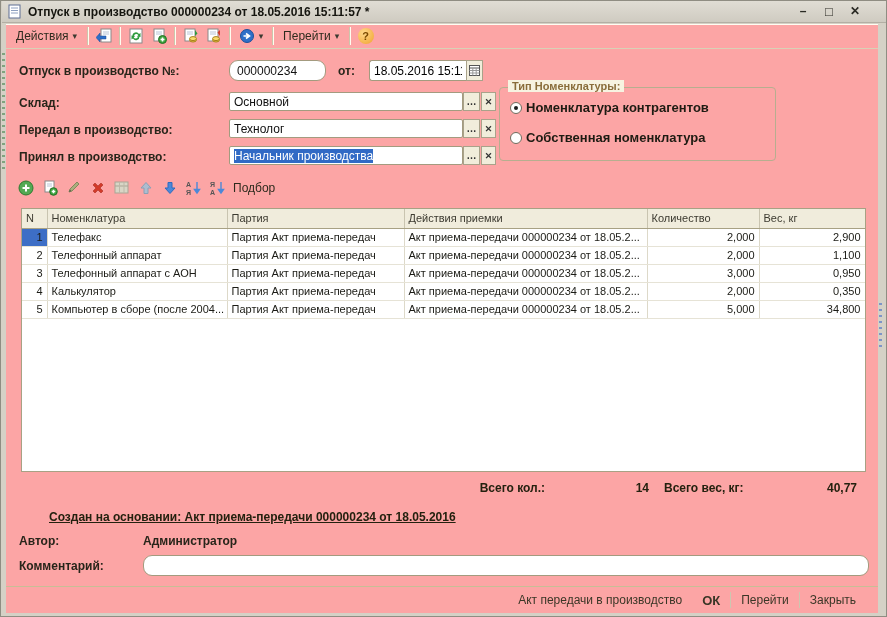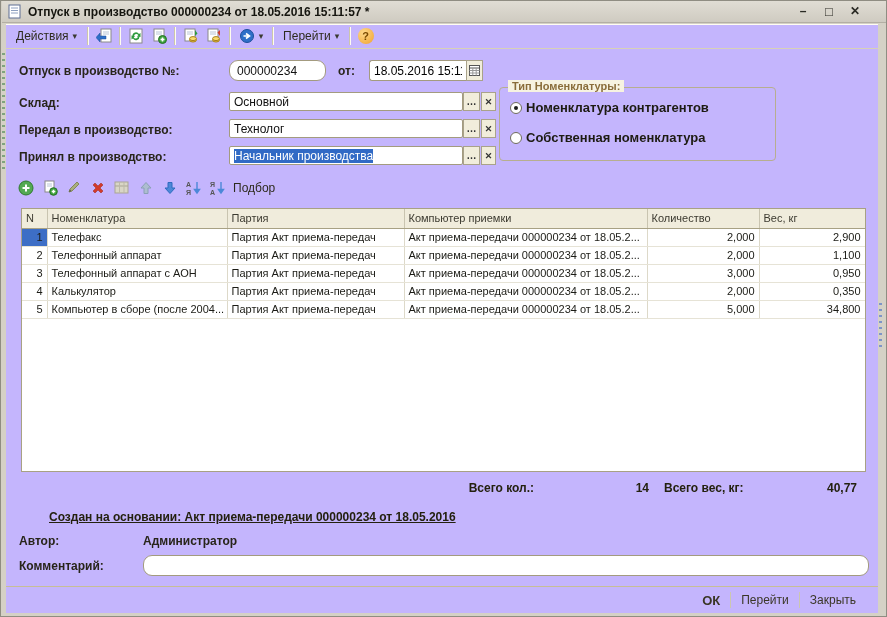--- a/index.html
+++ b/index.html
@@ -23,21 +23,21 @@
   .win-controls { position:absolute; right:22px; top:2px; display:flex; gap:6px; }
   .win-btn { width:20px; height:17px; text-align:center; font-size:12px; font-weight:bold;
              color:#2a2a24; line-height:17px; cursor:default; }
   .win-btn.min::after { content:"–"; font-weight:900; }
   .win-btn.max::after { content:"□"; font-size:13px; }
   .win-btn.close::after { content:"✕"; }
 
   
   .client {
     position:absolute; left:5px; top:23px; width:872px; height:589px;
-    background:#c4b5fd;
+    background:#fca5a5;
   }
 
   
   .toolbar {
     position:absolute; left:0; top:0; width:100%; height:25px;
     display:flex; align-items:center; padding-left:4px;
     border-bottom:1px solid #D8D1B6;
     box-shadow:inset 0 1px 0 #FFFDF2;
   }
   .tb-btn { display:flex; align-items:center; height:21px; padding:0 5px; font-size:12px;
@@ -350,21 +350,21 @@
             <col style="width:177px">
           <col style="width:243px">
             <col style="width:112px">
             <col style="width:106px">
         </colgroup>
         <thead>
           <tr>
             <th>N</th>
             <th>Номенклатура</th>
             <th>Партия</th>
-            <th>Компьютер приемки</th>
+            <th>Действия приемки</th>
             <th>Количество</th>
             <th>Вес, кг</th>
           </tr>
         </thead>
         <tbody>
           <tr>
             <td class="ncell selcell">1</td>
             <td>Телефакс</td>
             <td>Партия Акт приема-передач</td>
             <td>Акт приема-передачи 000000234 от 18.05.2...</td>
@@ -400,33 +400,34 @@
             <td>Компьютер в сборе (после 2004...</td>
             <td>Партия Акт приема-передач</td>
             <td>Акт приема-передачи 000000234 от 18.05.2...</td>
             <td class="num">5,000</td>
             <td class="num">34,800</td>
           </tr>
         </tbody>
       </table>
     </div>
 
-    <span class="total" style="right:344px; top:457px;text-align:right;">Всего кол.:</span>
+    <span class="total" style="right:333px; top:457px;text-align:right;">Всего кол.:</span>
     <span class="total" style="right:229px; top:457px;">14</span>
     <span class="total" style="left:658px; top:457px;">Всего вес, кг:</span>
     <span class="total" style="right:21px; top:457px;">40,77</span>
 
     <span class="based-link" style="left:13px; top:486px;">Создан на основании: Акт приема-передачи 000000234 от 18.05.2016</span>
     <span class="flabel" style="left:13px; top:510px;">Автор:</span>
     <span class="flabel" style="left:137px; top:510px;">Администратор</span>
     <span class="flabel" style="left:13px; top:535px;">Комментарий:</span>
     <input class="inputbox rounded" style="left: 137px; top: 531px; width: 726px; height: 21px;" value="">
 
     <div class="statusline" style="left:0; top:562px; width:872px;"></div>
     <div class="statusbar" style="left:0; top:563px; width:872px;">
+      <span class="sb-btn">Акт передачи в производство</span>
       <span class="sb-btn ok">ОК</span>
       <span class="sb-sep"></span>
       <span class="sb-btn">Перейти</span>
       <span class="sb-sep"></span>
       <span class="sb-btn">Закрыть</span>
     </div>
   </div>
 
   <div class="grip left"></div>
   <div class="grip right"></div>

